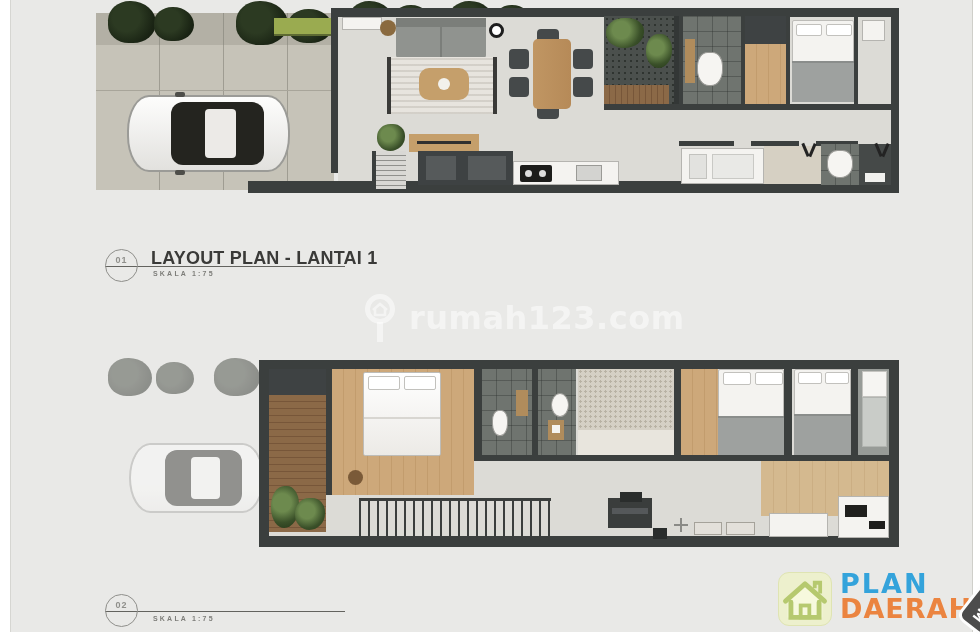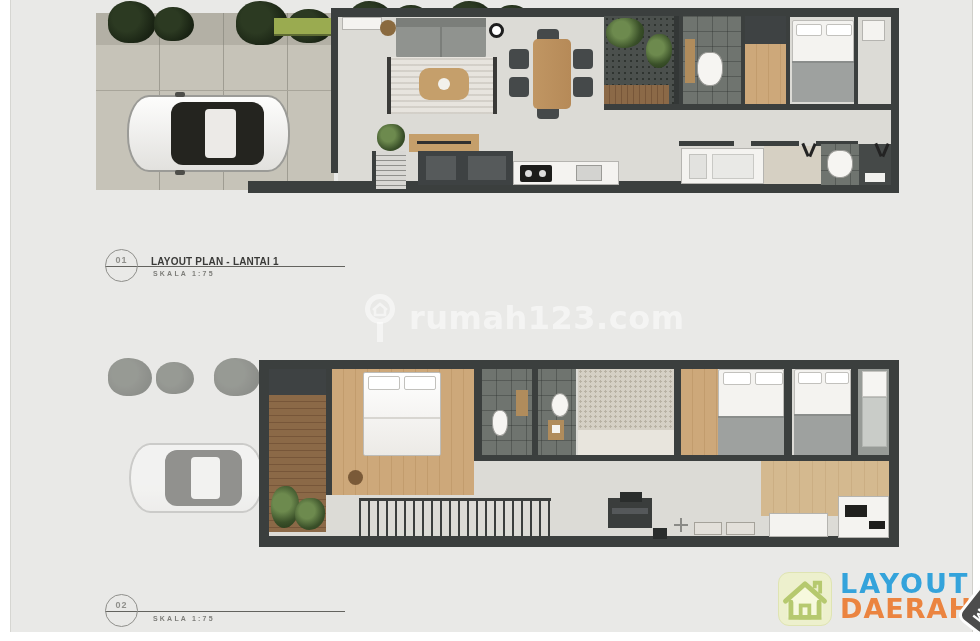--- a/index.html
+++ b/index.html
@@ -45,21 +45,21 @@
   .vmark:before{left:2px;transform:rotate(-23deg);}
   .vmark:after{right:2px;transform:rotate(23deg);}
   .plus:before,.plus:after{content:"";position:absolute;background:#8a8a86;}
   .plus:before{left:6px;top:0;width:1.5px;height:14px;}
   .plus:after{left:0;top:6px;width:14px;height:1.5px;}
   
   .plan-label{width:242px;height:44px;}
   .pl-circle{position:absolute;left:0;top:3px;width:33px;height:33px;border:1.5px solid #8f8f8b;border-radius:50%;box-sizing:border-box;}
   .pl-num{position:absolute;left:0;top:9px;width:33px;text-align:center;font-size:9px;font-weight:bold;color:#8f8f8b;letter-spacing:1px;}
   .pl-rule{position:absolute;left:0;top:19.5px;width:240px;height:1.5px;background:#63635f;}
-  .pl-title{position:absolute;left:46px;top:10px;font-size:10px;font-weight:bold;color:#3a3a38;letter-spacing:.2px;white-space:nowrap;}
+  .pl-title{position:absolute;left:46px;top:2px;font-size:18px;font-weight:bold;color:#3a3a38;letter-spacing:.2px;white-space:nowrap;}
   .pl-scale{position:absolute;left:48px;top:24px;font-size:7px;font-weight:bold;color:#7d7d79;letter-spacing:2.2px;}
   
   .watermark{display:flex;align-items:center;gap:8px;color:rgba(255,255,255,.52);}
   .wm-text{font-size:32px;font-weight:bold;letter-spacing:.5px;font-family:"DejaVu Sans","Liberation Sans",sans-serif;}
   
   .logo{display:flex;align-items:flex-start;gap:8px;}
   .logo-icon{width:54px;height:54px;background:#edf0cd;border-radius:11px;border:1px solid #dfe4b2;box-sizing:border-box;}
   .logo-words{line-height:.92;font-family:"DejaVu Sans","Liberation Sans",sans-serif;font-weight:bold;}
   .logo-w1{font-size:27px;color:#34a3db;letter-spacing:2px;}
   .logo-w2{font-size:27px;color:#eb8440;letter-spacing:1px;}
@@ -309,20 +309,20 @@
     <div class="logo-icon">
       <svg width="52" height="52" viewBox="0 0 48 48">
         <polygon points="24,11 40,25 40,41 8,41 8,25" fill="#f7f9dd" stroke="none"></polygon>
         <path d="M6 26 L24 10 L42 26" fill="none" stroke="#b6c96f" stroke-width="4.5" stroke-linecap="round" stroke-linejoin="round"></path>
         <path d="M11 27 L11 41 L37 41 L37 27" fill="none" stroke="#b6c96f" stroke-width="4.5" stroke-linecap="round"></path>
         <rect x="20" y="30" width="8" height="11" fill="none" stroke="#b6c96f" stroke-width="3.5"></rect>
         <path d="M33 14 L33 9 L38 9 L38 19" fill="none" stroke="#b6c96f" stroke-width="3.5"></path>
       </svg>
     </div>
     <div class="logo-words">
-      <div class="logo-w1">LAYOUT</div>
+      <div class="logo-w1">PLAN</div>
       <div class="logo-w2">DAERAH</div>
     </div>
     <div class="logo-tag">
       <span>.COM</span>
     </div>
   </div>
 </div>
 
 </body></html>

